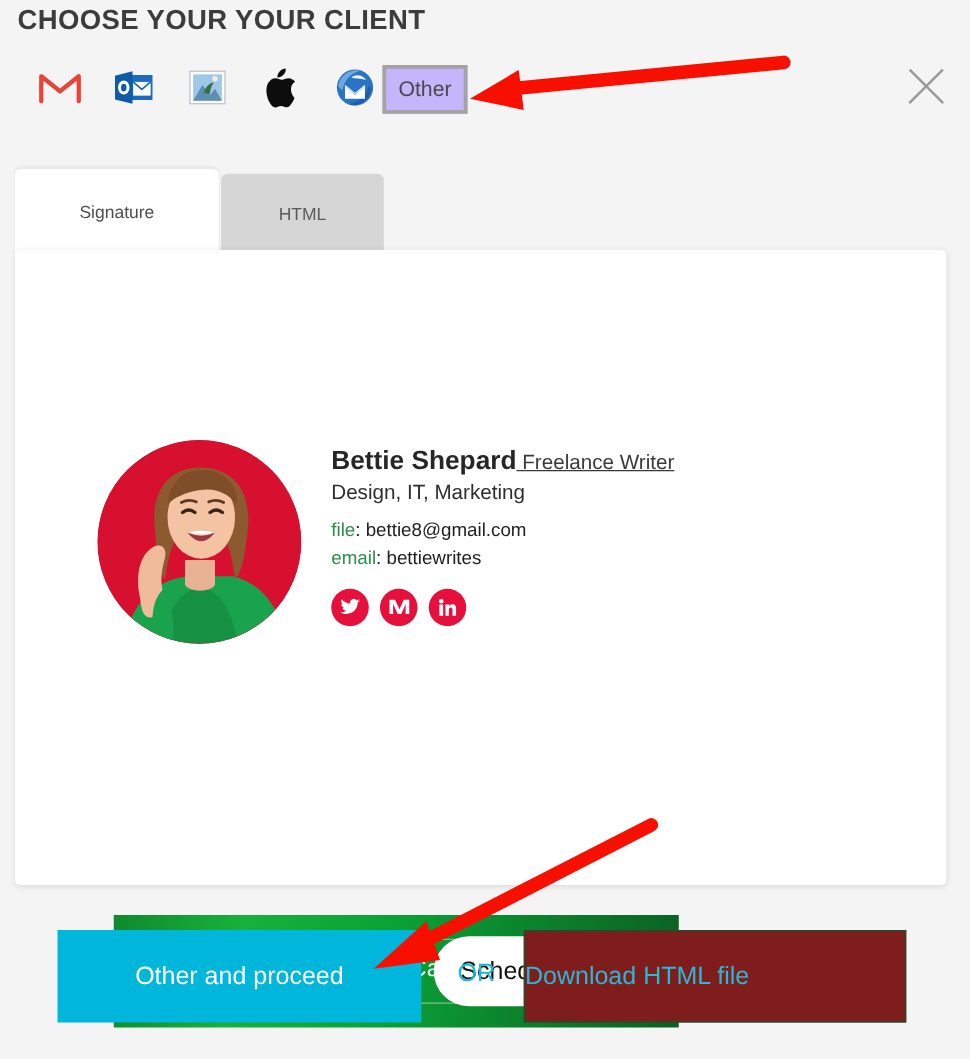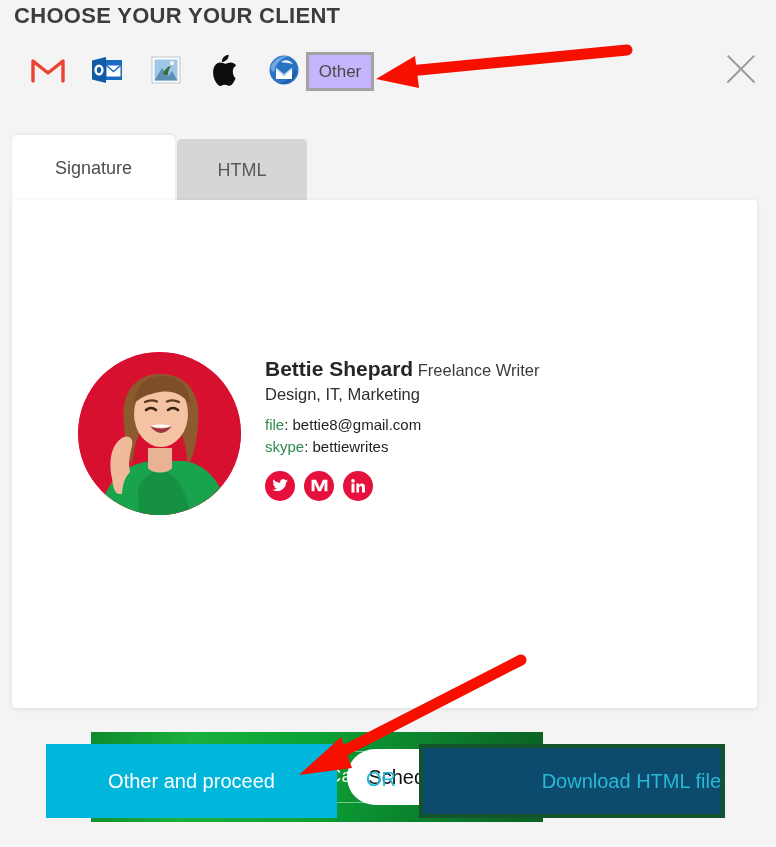--- a/index.html
+++ b/index.html
@@ -106,21 +106,21 @@
     left: 12px;
     top: 135px;
     display: flex;
     align-items: flex-end;
   }
   .tab {
     height: 67px;
     display: flex;
     align-items: center;
     justify-content: center;
-    font-size: 18px;
+    font-size: 14px;
     border-radius: 5px 5px 0 0;
     cursor: pointer;
     box-sizing: border-box;
   }
   .tab.active {
     width: 163px;
     background: #ffffff;
     color: #4d4d4d;
     box-shadow: 0 -1px 3px rgba(0,0,0,0.07);
   }
@@ -177,20 +177,21 @@
     line-height: 1.25;
     white-space: nowrap;
   }
   .sig-name {
     font-weight: bold;
     font-size: 21px;
   }
   .sig-role {
     font-size: 16.5px;
     color: #3b3b3b;
+    text-decoration: underline;
   }
   .sig-dept {
     font-size: 16.5px;
     color: #2e2e2e;
     line-height: 1.45;
     margin-top: 1px;
   }
   .contact-list {
     margin-top: 7px;
   }
@@ -298,28 +299,28 @@
     text-align: center;
     font-size: 20px;
     color: #1ab8d6;
   }
   .download-btn {
     position: absolute;
     left: 419px;
     top: 744px;
     width: 306px;
     height: 74px;
-    background: #0c4a6e;
-    border: 4px solid #14532d;
+    background: #7f1d1d;
+    border: 1px solid #14532d;
     box-sizing: border-box;
     color: #27b9d6;
     font-size: 20px;
     display: flex;
     align-items: center;
-    justify-content: flex-end;
+    justify-content: flex-start;
     cursor: pointer;
   }
 
   
   .annot {
     position: absolute;
     left: 0;
     top: 0;
     width: 776px;
     height: 847px;
@@ -455,21 +456,21 @@
         <div class="sig-name-line">
           <span class="sig-name">Bettie Shepard</span><span class="sig-role"> Freelance Writer</span>
         </div>
         <div class="sig-dept">Design, IT, Marketing</div>
 
         <div class="contact-list">
           <div class="contact-line">
             <span class="contact-label">file</span><span>: </span><span>bettie8@gmail.com</span>
           </div>
           <div class="contact-line">
-            <span class="contact-label">skype</span><span>: </span><span>bettiewrites</span>
+            <span class="contact-label">email</span><span>: </span><span>bettiewrites</span>
           </div>
         </div>
 
         <div class="socials">
           <div class="social">
             <span>
               <svg width="16" height="14" viewBox="0 0 16 14">
                 <path d="M16 1.7 c-0.6 0.3 -1.2 0.5 -1.9 0.5 c0.7 -0.4 1.2 -1 1.4 -1.8 c-0.6 0.4 -1.3 0.6 -2.1 0.8 C12.9 0.5 12.1 0 11.2 0 C9.5 0 8.1 1.4 8.1 3.1 c0 0.2 0 0.5 0.1 0.7 C5.6 3.7 3.1 2.4 1.4 0.4 C1.1 0.9 1 1.4 1 2 c0 1.1 0.5 2 1.4 2.6 C1.9 4.6 1.4 4.4 1 4.2 v0 c0 1.5 1.1 2.8 2.5 3.1 C3.2 7.4 2.9 7.4 2.6 7.4 c-0.2 0 -0.4 0 -0.6 -0.1 c0.4 1.2 1.6 2.1 2.9 2.2 c-1.1 0.8 -2.5 1.3 -3.9 1.3 c-0.3 0 -0.5 0 -0.8 -0.1 c1.4 0.9 3.1 1.4 4.9 1.4 c5.9 0 9.1 -4.9 9.1 -9.1 v-0.4 C15.1 2.9 15.6 2.4 16 1.7 z" fill="#ffffff"></path>
               </svg>
             </span>

